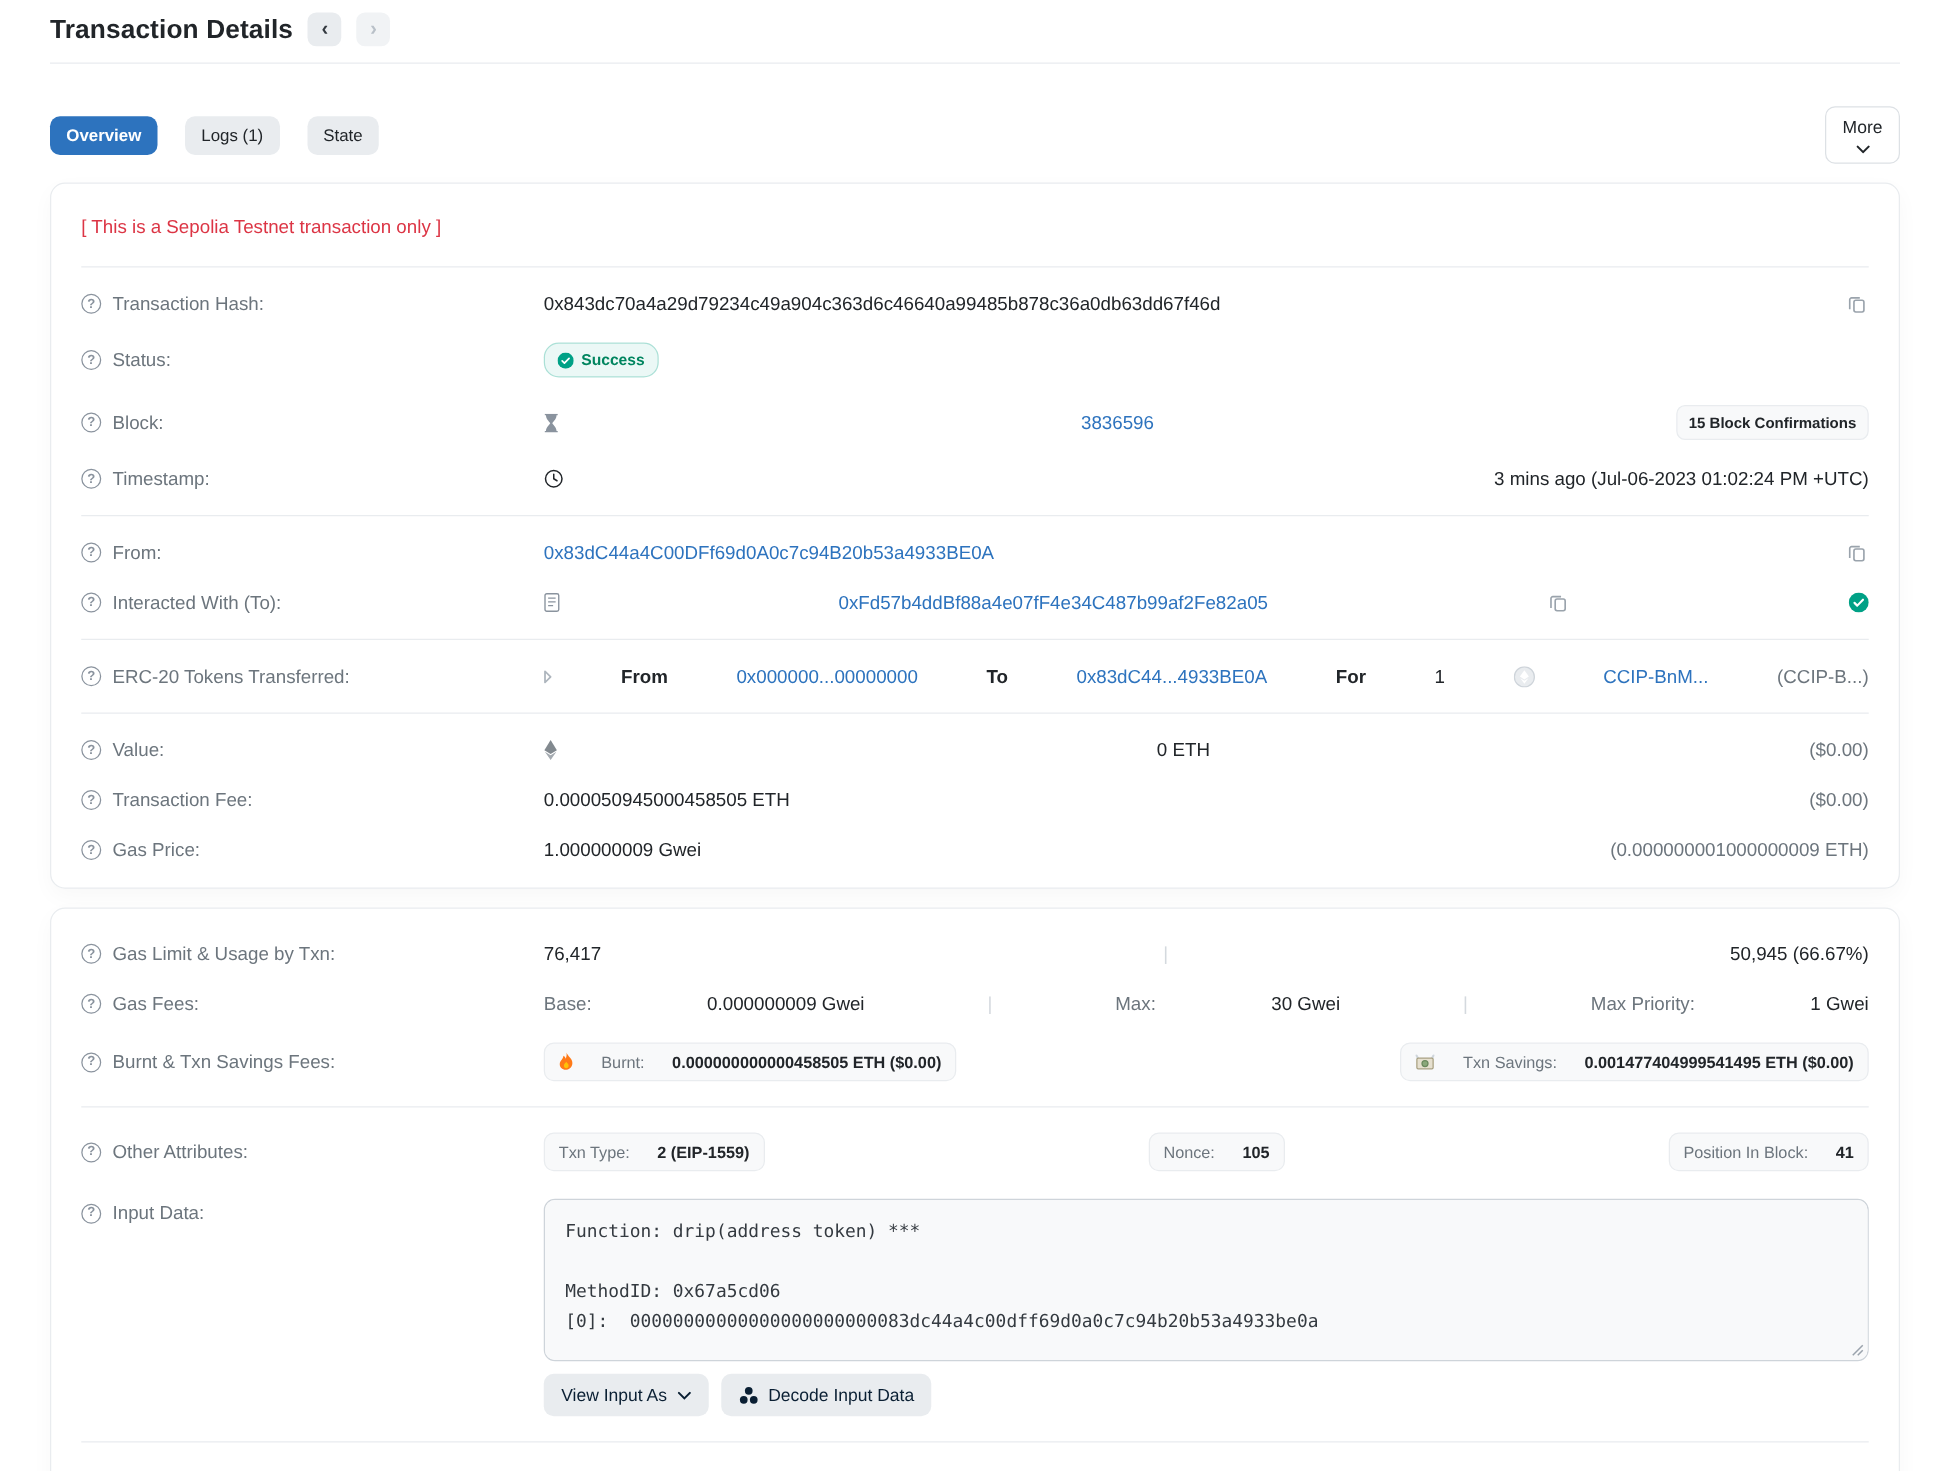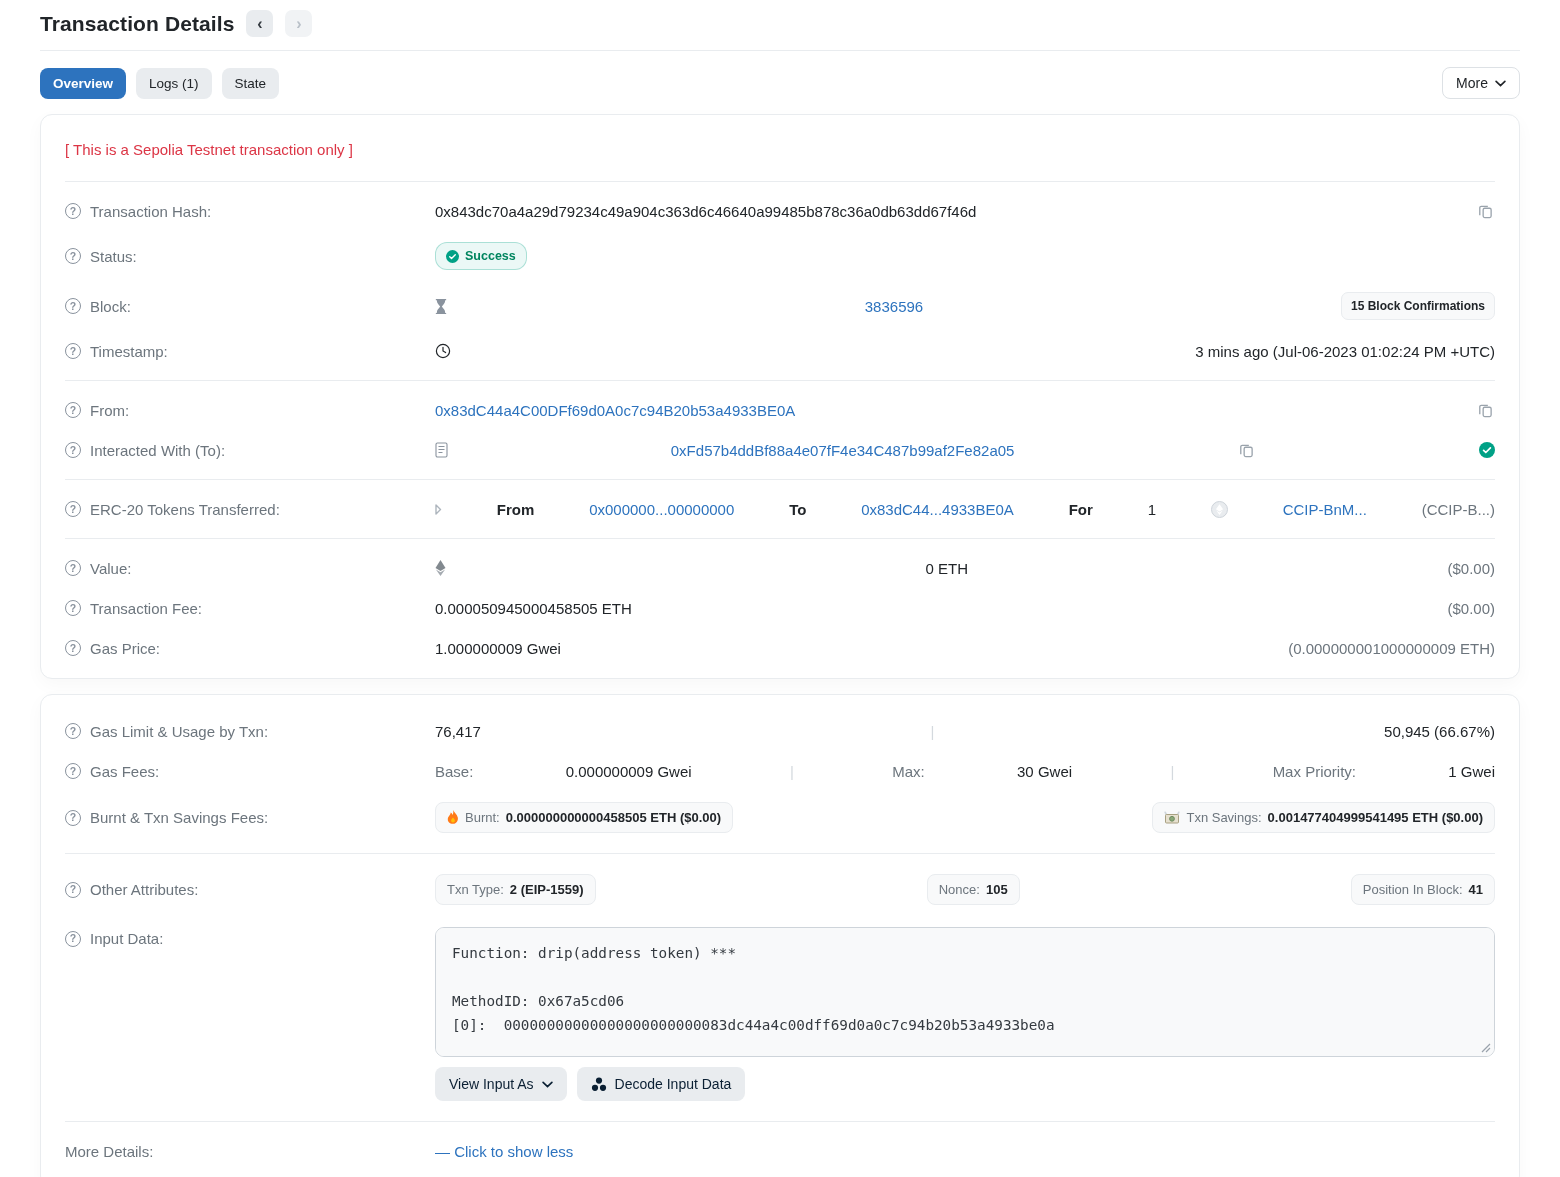--- a/index.html
+++ b/index.html
@@ -10,28 +10,28 @@
   
   .hdr { display:flex; align-items:center; gap:12px; padding-top:4px; }
   .hdr h1 { font-size:21px; font-weight:700; letter-spacing:.1px; }
   .nav-btn { width:27px; height:27px; border:none; border-radius:7px; display:flex;
     align-items:center; justify-content:center; font-size:16px; font-weight:700; cursor:pointer; }
   .nav-btn.prev { background:#e9ecef; color:#343a40; }
   .nav-btn.next { background:#f1f3f5; color:#b9c0c8; }
   .hdr-divider { border:none; border-top:1px solid #e9ecef; margin-top:13px; }
 
   
-  .tabs { display:flex; align-items:center; gap:10px; margin-top:16px; }
+  .tabs { display:flex; align-items:center; gap:22px; margin-top:34px; }
   .tab { border:none; border-radius:8px; padding:8px 13px; font-size:13.5px; font-weight:500;
     background:#e9ecef; color:#212529; cursor:pointer; }
   .tab.active { background:#2d73be; color:#fff; font-weight:600; }
   .spacer { flex:1; }
   .more-btn { display:inline-flex; align-items:center; gap:7px; background:#fff;
     border:1px solid #dde1e5; border-radius:8px; padding:7px 13px; font-size:14px;
-    color:#212529; cursor:pointer; }
+    color:#212529; cursor:pointer;flex-direction:column; }
 
   
   .card { border:1px solid #e9ecef; border-radius:12px; margin-top:15px;
     padding:10px 24px; box-shadow:0 6px 18px rgba(0,0,0,.03); background:#fff; }
   .divider { border:none; border-top:1px solid #e9ecef; margin:9px 0; }
 
   .notice { color:#dc3545; padding:16px 0 14px 0; font-size:15px; }
   .notice b { font-weight:400; }
 
   .row { display:flex; align-items:center; padding:11px 0; min-height:40px; }
@@ -48,21 +48,21 @@
   .muted { color:#6c757d; }
   .sep { color:#d4d9de; padding:0 6px; }
   .icon-btn { background:none; border:none; cursor:pointer; display:inline-flex; padding:0 2px; }
 
   .badge-success { display:inline-flex; align-items:center; gap:6px; padding:6px 10px;
     background:rgba(0,161,134,.08); border:1px solid rgba(0,161,134,.28); border-radius:12px;
     color:#00855f; font-size:12.5px; font-weight:600; }
   .badge-gray { display:inline-flex; align-items:center; gap:4px; padding:6px 9px;
     background:#f8f9fa; border:1px solid #e9ecef; border-radius:7px; font-size:12px;
     font-weight:700; color:#212529; }
-  .pill { display:inline-flex; align-items:center; gap:6px; padding:7px 11px;
+  .pill { display:inline-flex; align-items:center; gap:22px; padding:7px 11px;
     background:#f8f9fa; border:1px solid #e9ecef; border-radius:8px; font-size:13px; }
   .pill .k { color:#6c757d; }
   .pill .v { font-weight:700; }
   .semib { font-weight:600; }
 
   
   .input-wrap { flex:1; }
   .input-box { position:relative; background:#f8f9fa; border:1px solid #ced4da; border-radius:9px;
     padding:13px 16px; height:130px; overflow:auto;
     font-family:"DejaVu Sans Mono","Liberation Mono",monospace; font-size:14.3px;

